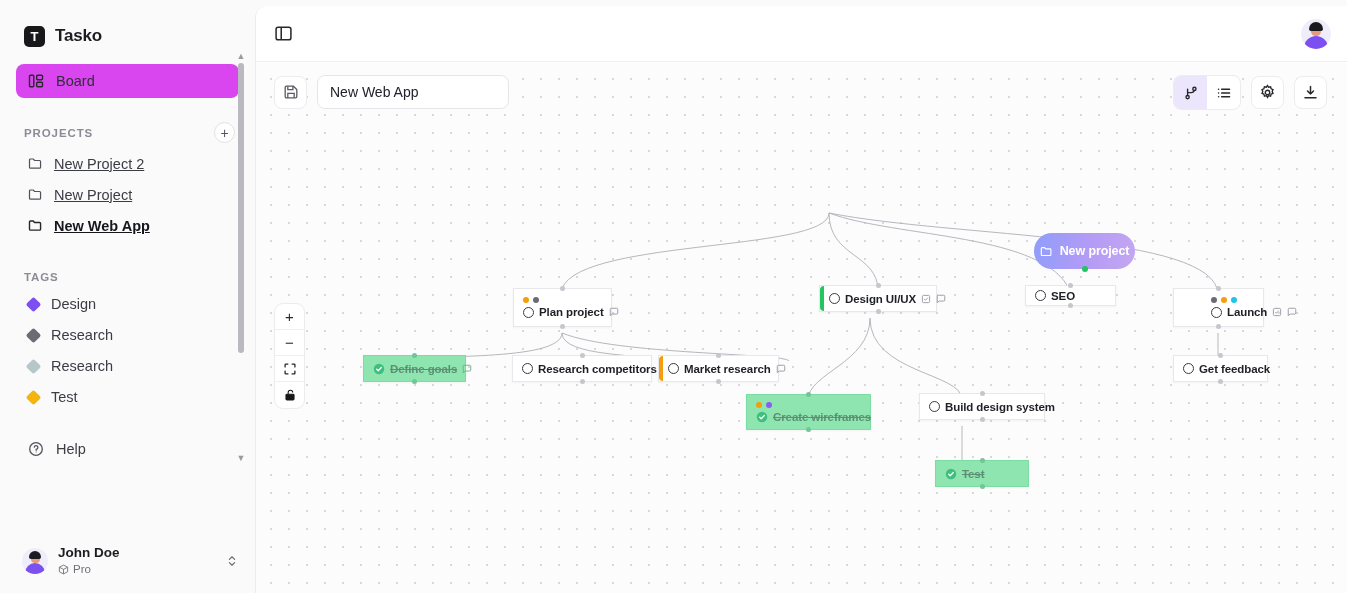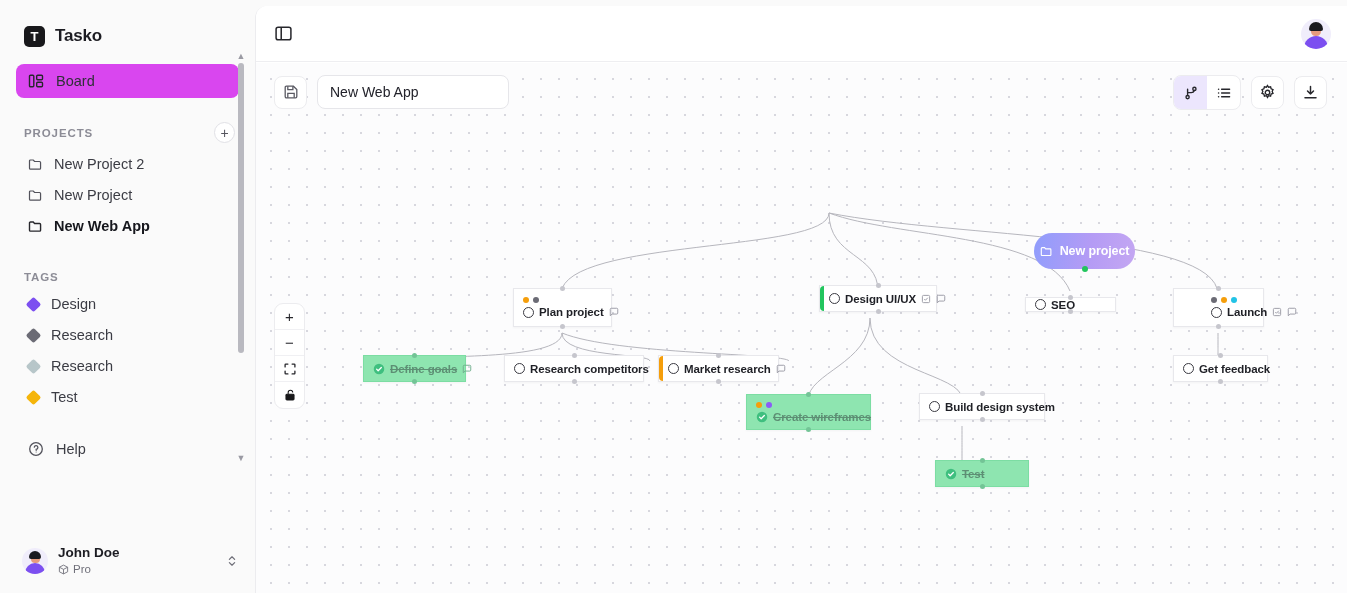--- a/index.html
+++ b/index.html
@@ -43,23 +43,23 @@
     margin: 24px 20px 6px 24px;
   }
   .section-title { font-size: 11.5px; font-weight: 600; letter-spacing: 0.9px; color: #8c8c96; }
   .add-btn {
     width: 21px; height: 21px; border-radius: 50%; border: 1px solid #e1e1e6;
     background: #fff; color: #55555e; display: flex; align-items: center; justify-content: center;
     font-size: 14px; line-height: 1; cursor: pointer;
   }
 
   .proj-item {
-    display: flex; align-items: center; gap: 11px;
+    display: flex; align-items: flex-start; gap: 11px;
     padding: 7px 12px; margin: 1px 16px 0 16px; border-radius: 8px;
-    font-size: 14.5px; color: #3b3c44; cursor: pointer;
+    font-size: 14.5px; color: #3b3c44; cursor: pointer; text-decoration: underline;
   }
   .proj-item.current { font-weight: 700; color: #16171d; }
 
   .tag-item {
     display: flex; align-items: center; gap: 12px;
     padding: 7px 12px; margin: 1px 16px 0 16px; border-radius: 8px;
     font-size: 14.5px; color: #3b3c44; cursor: pointer;
   }
   .diamond { width: 11px; height: 11px; transform: rotate(45deg); border-radius: 2px; flex: none; }
 
@@ -457,21 +457,21 @@
                 </span>
                 <span class="mini">
                   <svg width="10" height="10" viewBox="0 0 16 16" fill="none" stroke="currentColor" stroke-width="1.5">
                     <path d="M14 9.6a1.7 1.7 0 0 1-1.7 1.7H4.9L2 14V3.7A1.7 1.7 0 0 1 3.7 2h8.6A1.7 1.7 0 0 1 14 3.7z"></path>
                   </svg>
                 </span>
               </div>
               <span class="handle top"></span>
               <span class="handle bot"></span>
             </div>
-            <div class="node" style="left: 769px; top: 234px; width: 91px; height: 15px;">
+            <div class="node" style="left: 769px; top: 222px; width: 91px; height: 21px;">
               <div class="row">
                 <span class="circle"></span>
                 <span class="node-label">SEO</span>
               </div>
               <span class="handle top"></span>
               <span class="handle bot"></span>
             </div>
             <div class="node" style="left: 917px; top: 225px; width: 91px; height: 39px; padding-left: 28px;">
               <div class="dots">
                 <span class="dot" style="background:#6b6b75"></span>
@@ -507,21 +507,21 @@
                 <span class="node-label">Define goals</span>
                 <span class="mini">
                   <svg width="10" height="10" viewBox="0 0 16 16" fill="none" stroke="currentColor" stroke-width="1.5">
                     <path d="M14 9.6a1.7 1.7 0 0 1-1.7 1.7H4.9L2 14V3.7A1.7 1.7 0 0 1 3.7 2h8.6A1.7 1.7 0 0 1 14 3.7z"></path>
                   </svg>
                 </span>
               </div>
               <span class="handle top"></span>
               <span class="handle bot"></span>
             </div>
-            <div class="node" style="left: 248px; top: 292px; width: 140px; height: 27px;">
+            <div class="node" style="left: 256px; top: 292px; width: 140px; height: 27px;">
               <div class="row">
                 <span class="circle"></span>
                 <span class="node-label">Research competitors</span>
               </div>
               <span class="handle top"></span>
               <span class="handle bot"></span>
             </div>
             <div class="node" style="left: 402px; top: 292px; width: 121px; height: 27px;">
               <span class="accent" style="background:#f59e0b"></span>
               <div class="row">

